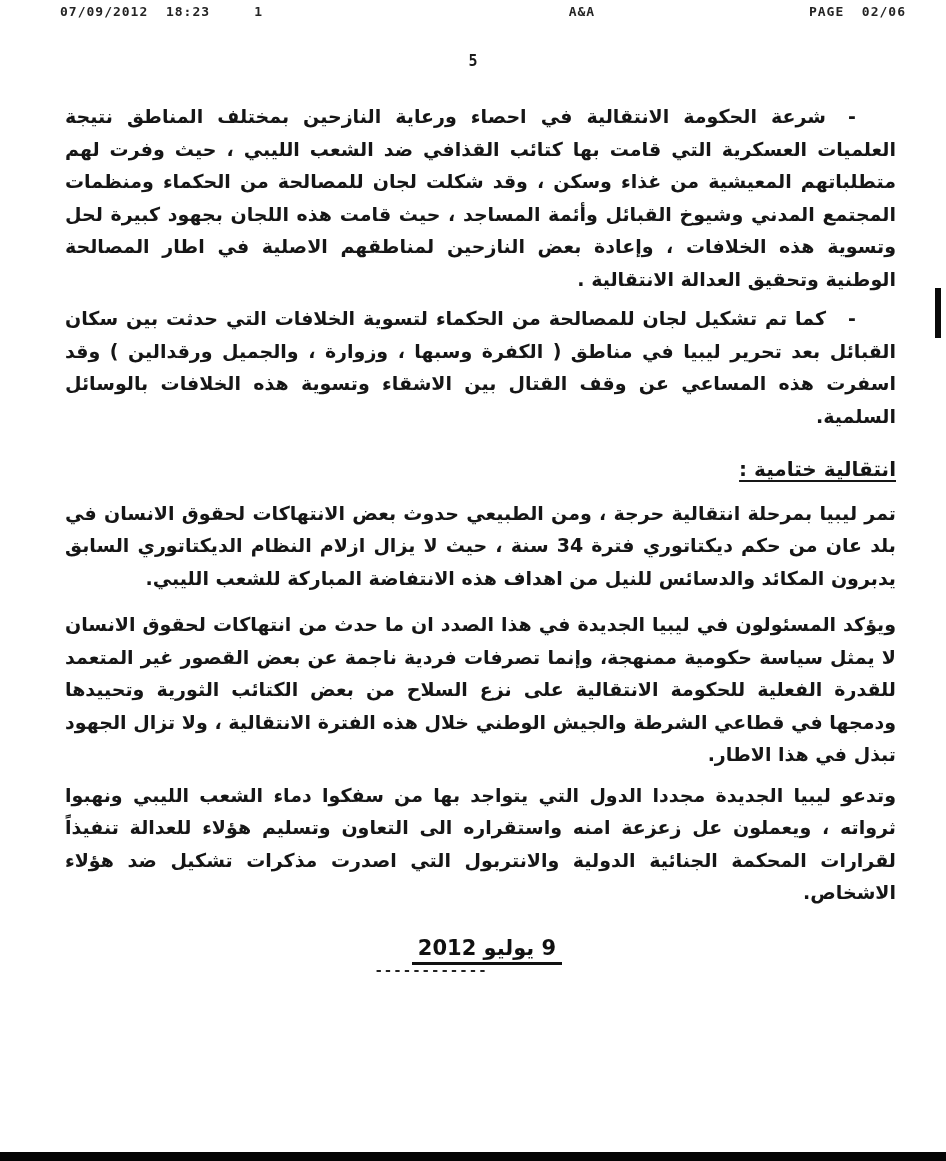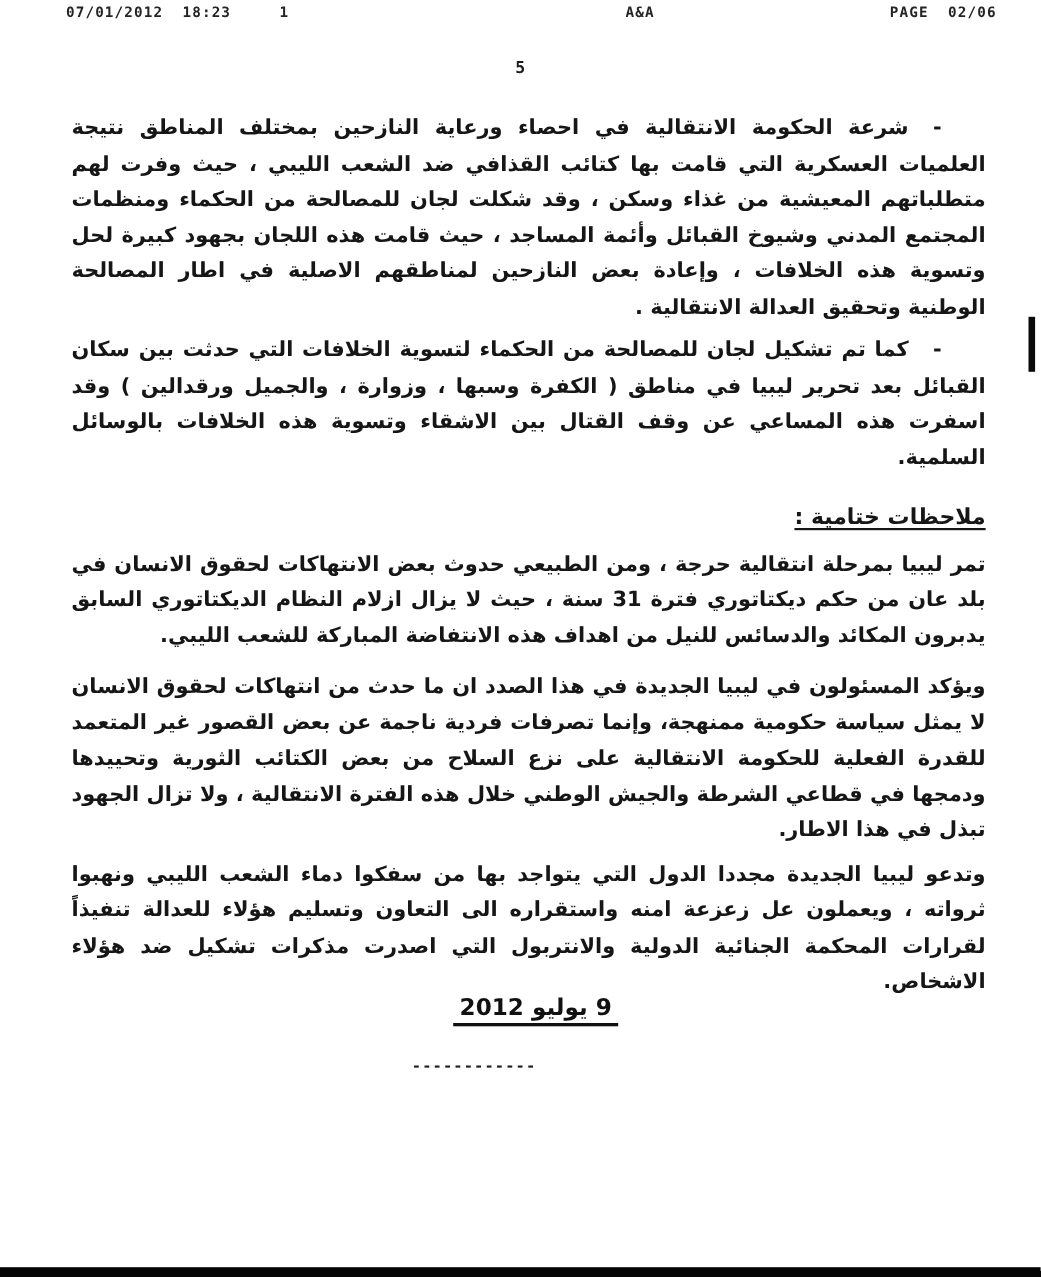--- a/index.html
+++ b/index.html
@@ -49,21 +49,21 @@
     margin:21px 0 11px 0;
     font-size:20px;
     text-decoration:underline;
     text-underline-offset:4px;
     text-align:right;
     text-indent:0;
   }
   .plain-para{margin:0 0 14px 0;text-indent:0;}
   .plain-para.p2{margin-bottom:8px;}
   .doc-date{
-    position:absolute;top:904px;left:0;width:946px;
+    position:absolute;top:936px;left:0;width:946px;
     text-align:center;direction:rtl;
     font-size:21px;font-weight:bold;
     color:#111;
   }
   .doc-date .inner{
     display:inline-block;
     border-bottom:3px solid #111;
     padding:0 6px 2px 6px;
     transform:translateX(14px);
   }
@@ -81,40 +81,40 @@
   }
   .bottom-bar{
     position:absolute;left:0;bottom:0;
     width:946px;height:9px;background:#050505;
   }
 </style>
 </head>
 <body>
 
 <div class="fax-header">
-  <span>07/01/2012  18:23     1</span>
+  <span>07/09/2012  18:23     1</span>
   <span class="center">A&amp;A</span>
   <span>PAGE  02/06</span>
 </div>
 
 <div class="page-num">5</div>
 
 <div class="doc">
 
   <p class="bullet-para">
     <span class="dash">-</span><span>شرعة الحكومة الانتقالية في احصاء ورعاية النازحين بمختلف المناطق نتيجة العلميات العسكرية التي قامت بها كتائب القذافي ضد الشعب الليبي ، حيث وفرت لهم متطلباتهم المعيشية من غذاء وسكن ، وقد شكلت لجان للمصالحة من الحكماء ومنظمات المجتمع المدني وشيوخ القبائل وأئمة المساجد ، حيث قامت هذه اللجان بجهود كبيرة لحل وتسوية هذه الخلافات ، وإعادة بعض النازحين لمناطقهم الاصلية في اطار المصالحة الوطنية وتحقيق العدالة الانتقالية .</span>
   </p>
 
   <p class="bullet-para">
     <span class="dash">-</span><span>كما تم تشكيل لجان للمصالحة من الحكماء لتسوية الخلافات التي حدثت بين سكان القبائل بعد تحرير ليبيا في مناطق ( الكفرة وسبها ، وزوارة ، والجميل ورقدالين ) وقد اسفرت هذه المساعي عن وقف القتال بين الاشقاء وتسوية هذه الخلافات بالوسائل السلمية.</span>
   </p>
 
-  <p class="closing-heading">ملاحظات ختامية :</p>
+  <p class="closing-heading">انتقالية ختامية :</p>
 
-  <p class="plain-para p1">تمر ليبيا بمرحلة انتقالية حرجة ، ومن الطبيعي حدوث بعض الانتهاكات لحقوق الانسان في بلد عان من حكم ديكتاتوري فترة 31 سنة ، حيث لا يزال ازلام النظام الديكتاتوري السابق يدبرون المكائد والدسائس للنيل من اهداف هذه الانتفاضة المباركة للشعب الليبي.</p>
+  <p class="plain-para p1">تمر ليبيا بمرحلة انتقالية حرجة ، ومن الطبيعي حدوث بعض الانتهاكات لحقوق الانسان في بلد عان من حكم ديكتاتوري فترة 34 سنة ، حيث لا يزال ازلام النظام الديكتاتوري السابق يدبرون المكائد والدسائس للنيل من اهداف هذه الانتفاضة المباركة للشعب الليبي.</p>
   <p class="plain-para p2">ويؤكد المسئولون في ليبيا الجديدة في هذا الصدد ان ما حدث من انتهاكات لحقوق الانسان لا يمثل سياسة حكومية ممنهجة، وإنما تصرفات فردية ناجمة عن بعض القصور غير المتعمد للقدرة الفعلية للحكومة الانتقالية على نزع السلاح من بعض الكتائب الثورية وتحييدها ودمجها في قطاعي الشرطة والجيش الوطني خلال هذه الفترة الانتقالية ، ولا تزال الجهود تبذل في هذا الاطار.</p>
   <p class="plain-para p3">وتدعو ليبيا الجديدة مجددا الدول التي يتواجد بها من سفكوا دماء الشعب الليبي ونهبوا ثرواته ، ويعملون عل زعزعة امنه واستقراره الى التعاون وتسليم هؤلاء للعدالة تنفيذاً لقرارات المحكمة الجنائية الدولية والانتربول التي اصدرت مذكرات تشكيل ضد هؤلاء الاشخاص.</p>
 
 </div>
 
 <div class="doc-date">
   <span class="inner">9 يوليو 2012</span>
 </div>
 
 <div class="end-dashes">------------</div>

